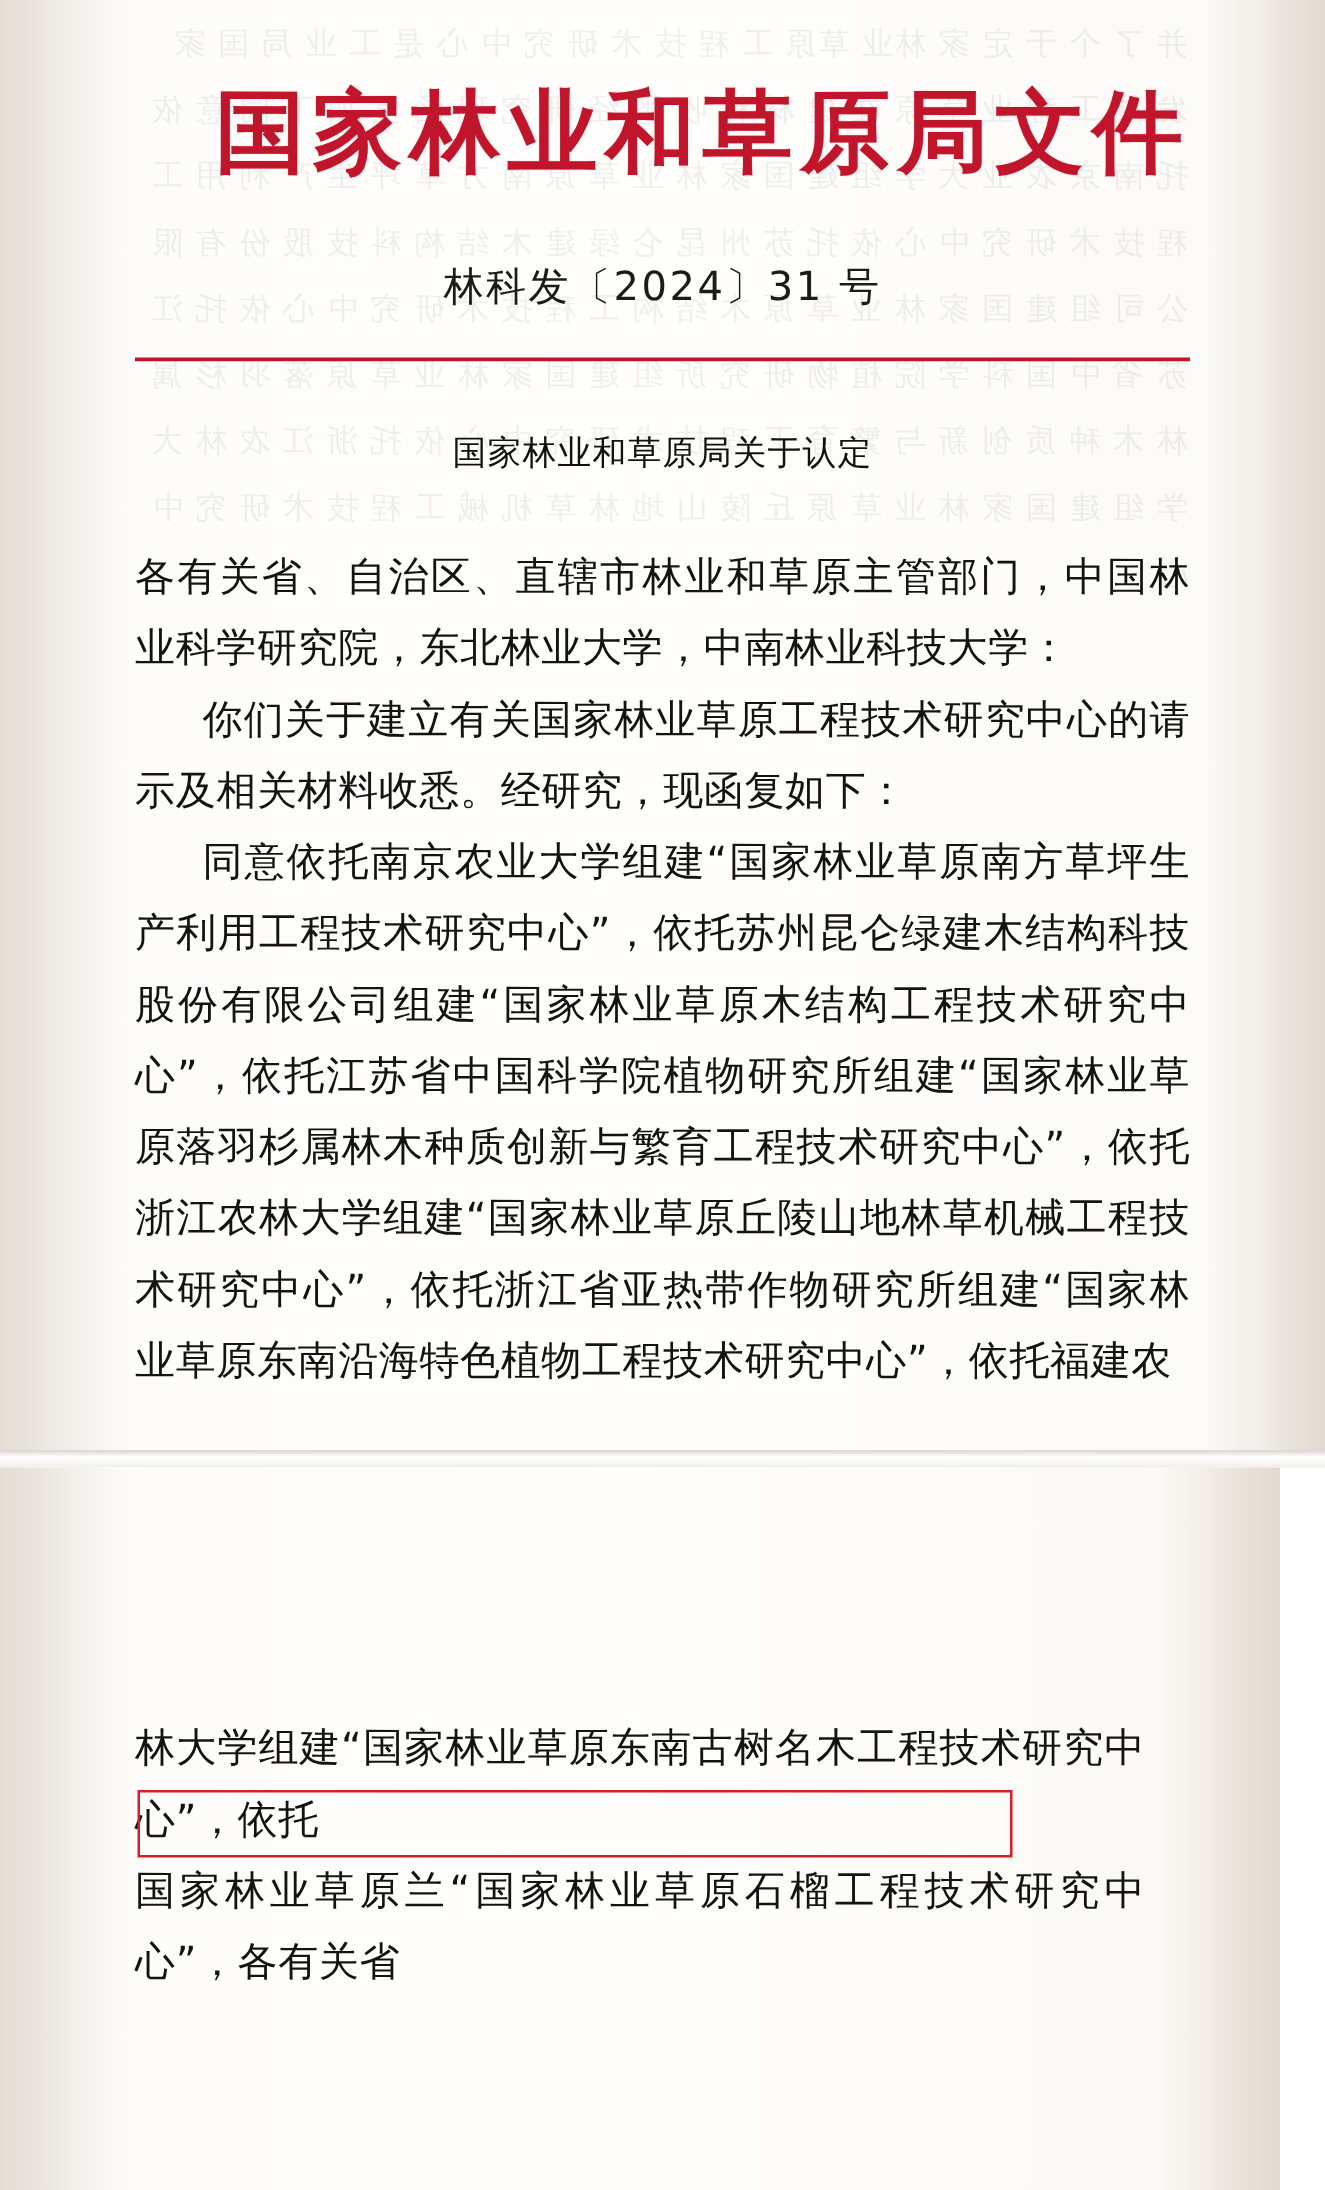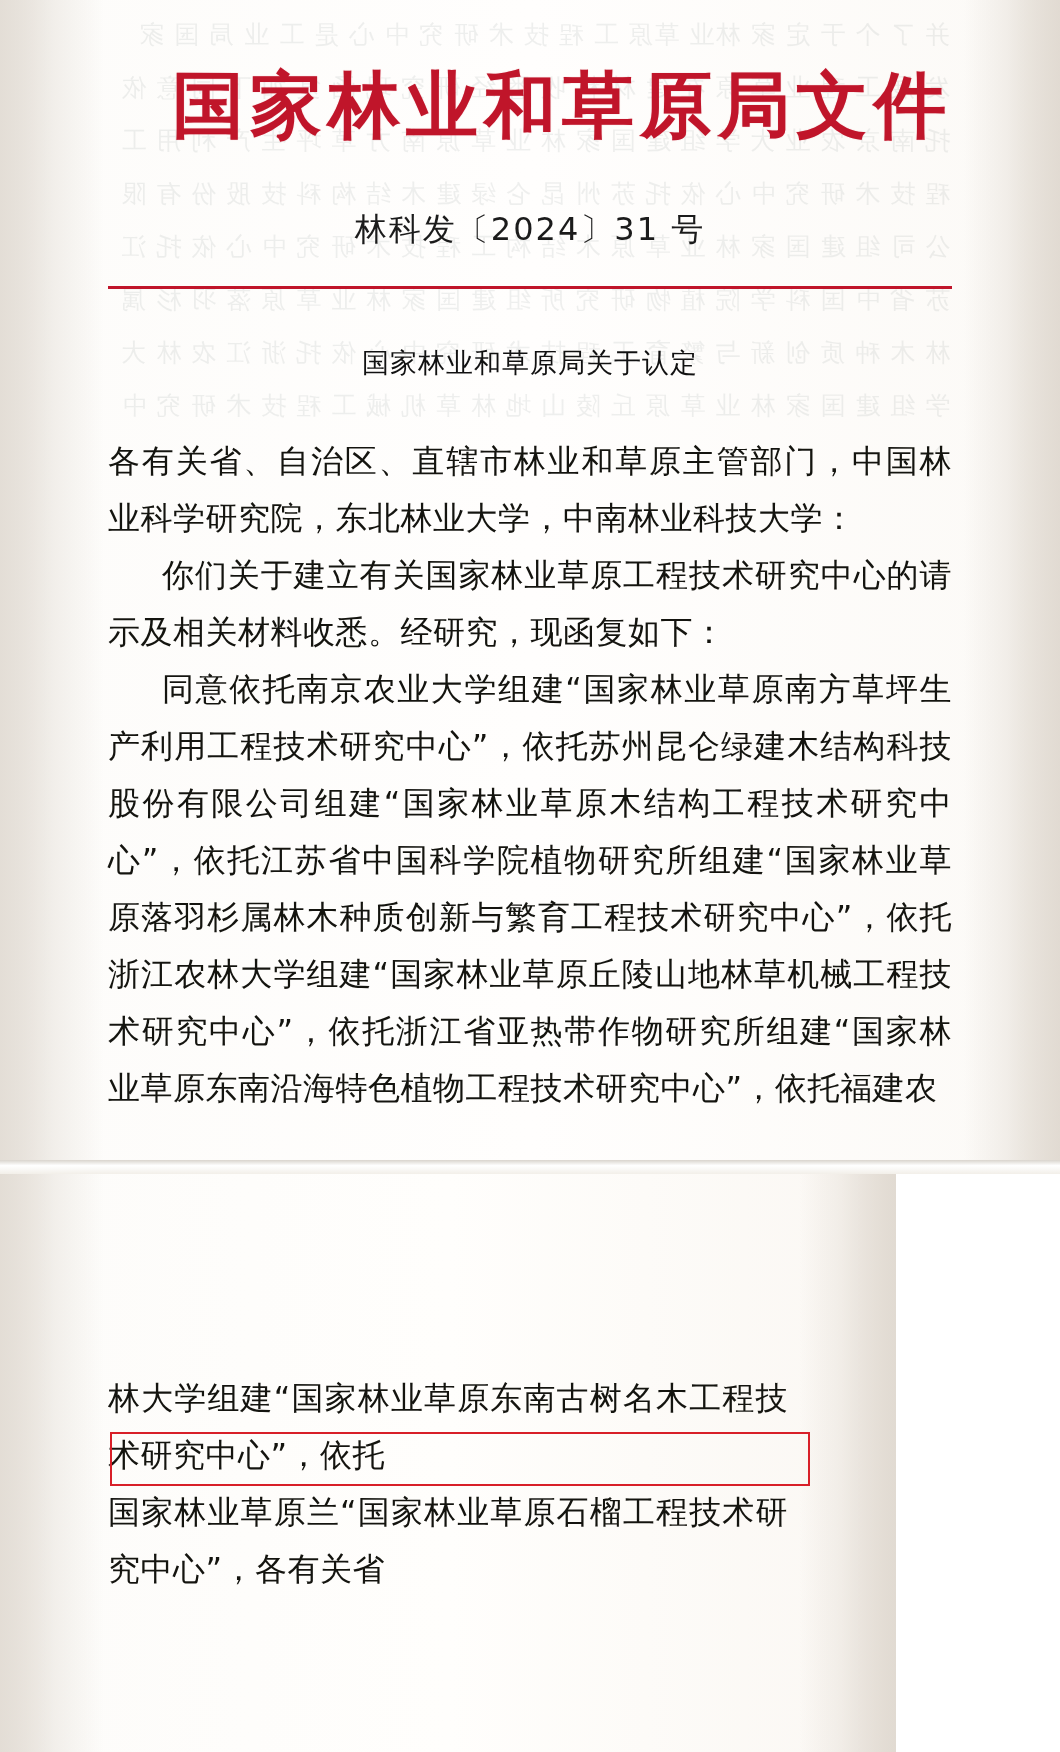--- a/index.html
+++ b/index.html
@@ -106,21 +106,21 @@
 
   
   .page-gap {
     width: 1060px;
     height: 14px;
     background: linear-gradient(180deg, #d9d4cd 0%, #ffffff 40%, #f2efe9 100%);
   }
 
   
   .page-two {
-    width: 896px;
+    width: 1024px;
     height: 578px;
     background:
       linear-gradient(90deg, #efeae4 0%, #fdfcfa 6%, #fffefc 50%, #fbf8f4 94%, #ece7e0 100%);
   }
   .page-two .content { padding: 0 108px; }
   .page-two-top-space { height: 196px; }
 
   .highlight-box {
     position: absolute;
     border: 2px solid #d81f28;

